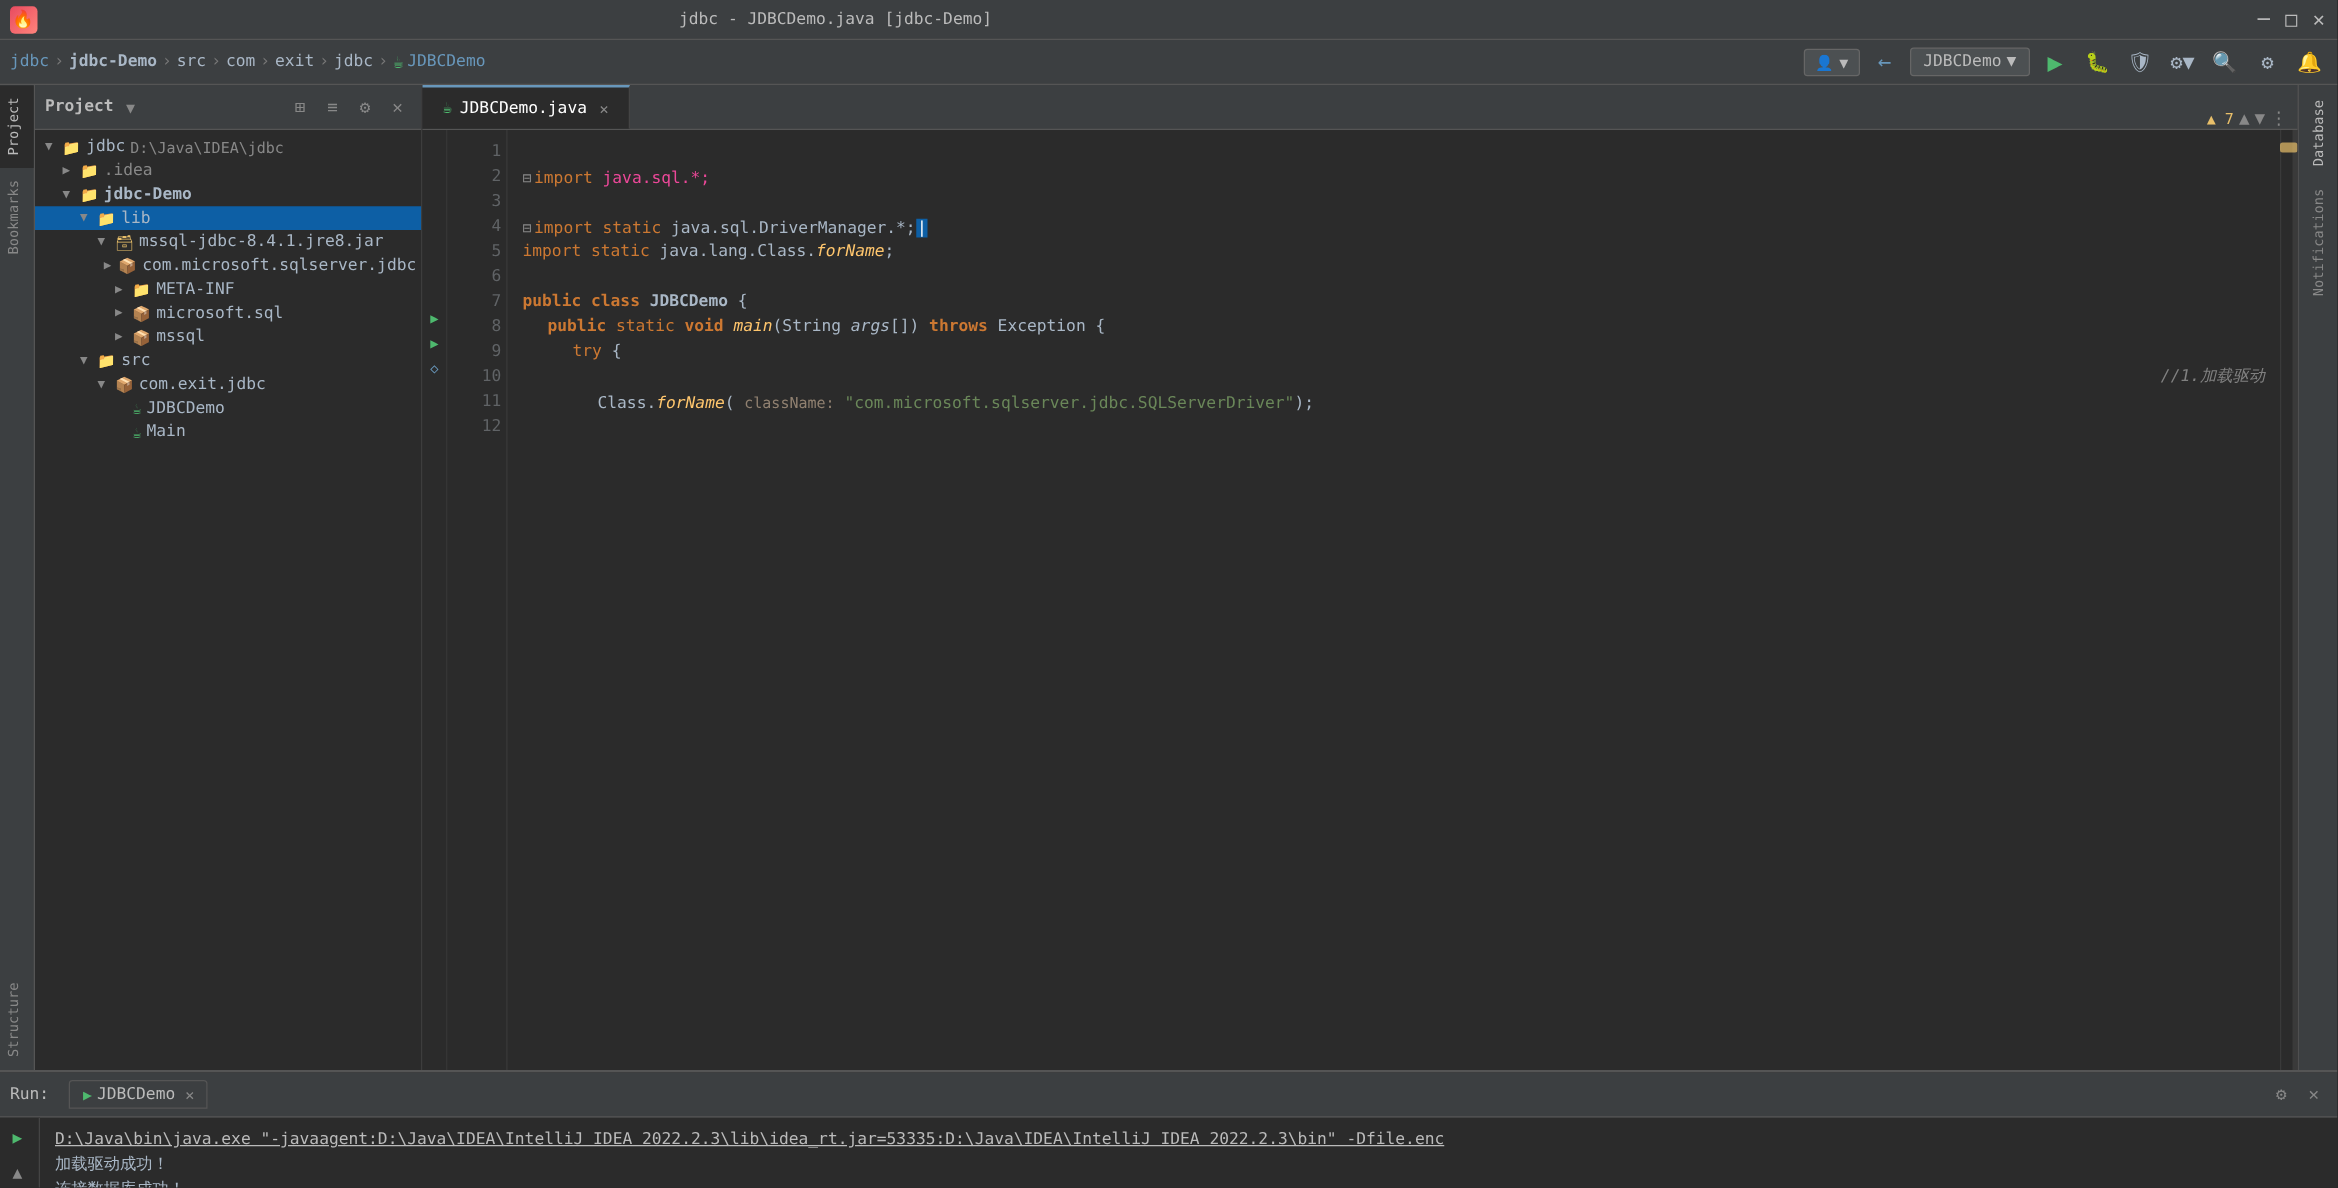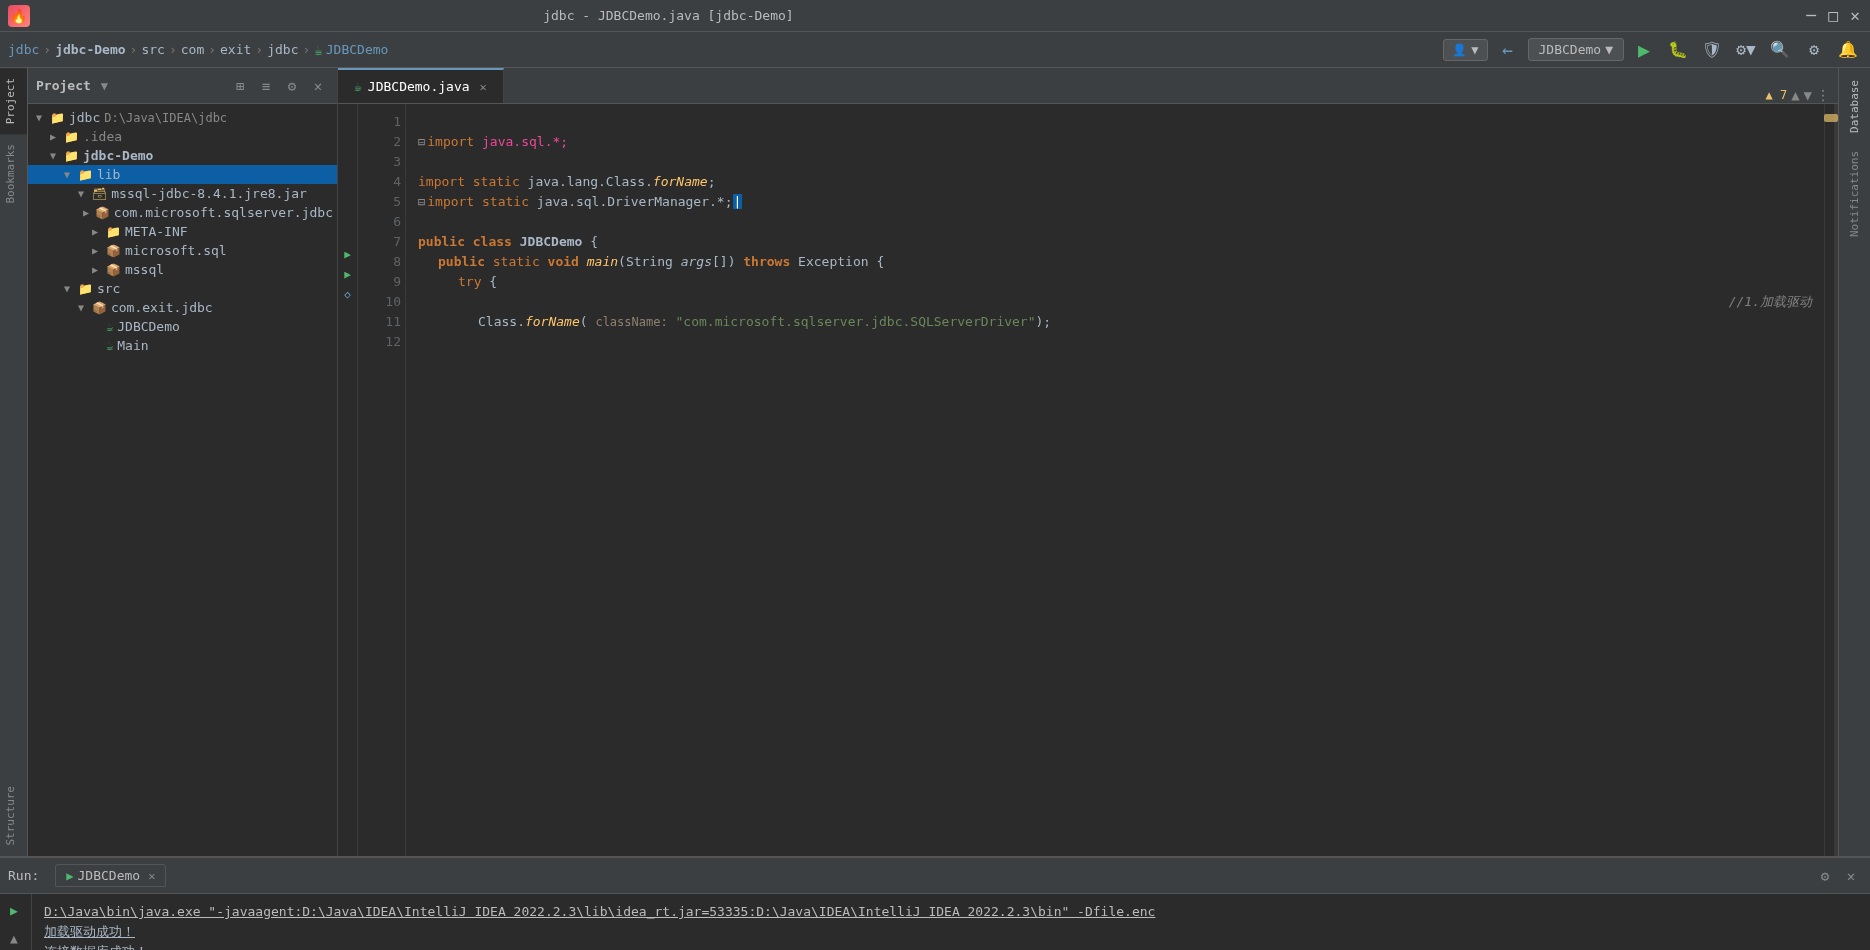--- a/index.html
+++ b/index.html
@@ -48,21 +48,21 @@
 
     
     #bottom-panel { height: 280px; background: #2b2b2b; border-top: 2px solid #555; display: flex; flex-direction: column; }
 
     #run-toolbar { background: #2b2b2b; display: flex; flex-direction: column; width: 32px; border-right: 1px solid #444; padding: 4px 2px; gap: 4px; }
     #run-toolbar .rt-icon { width: 24px; height: 24px; display: flex; align-items: center; justify-content: center; cursor: pointer; color: #888; border-radius: 3px; }
     #run-toolbar .green { color: #4EB96E; }
 
     #console-output { flex: 1; padding: 8px 12px; font-size: 13px; line-height: 20px; overflow-y: auto; font-family: 'Consolas', monospace; }
     #console-output .cmd-line { color: #bbb; word-break: break-all; text-decoration: underline; }
-    #console-output .output-line { color: #a9b7c6; text-decoration: underline; }
+    #console-output .output-line { color: #a9b7c6; }
 
     #bottom-content { display: flex; flex: 1; overflow: hidden; }
 
     
     .kw { color: #CC7832; font-weight: bold; }
     .kw2 { color: #CC7832; }
     .cls { color: #A9B7C6; font-weight: bold; }
     .str { color: #6A8759; }
     .com { color: #808080; font-style: italic; }
     .fn { color: #FFC66D; font-style: italic; }
@@ -301,25 +301,25 @@
 
         <div style="height:20px;"></div>
 
         <div style="height:20px;">
           <span style="color:#888;font-size:12px;margin-right:2px;">⊟</span><span class="imp">import</span> <span style="color:#ec4899;">java.sql.*;</span>
         </div>
 
         <div style="height:20px;"></div>
 
         <div style="height:20px;">
+          <span style="color:#888;font-size:12px;margin-right:2px;">⊟</span><span class="imp">import</span> <span class="static-kw">static</span> <span style="color:#a9b7c6;">java.sql.DriverManager.*;</span><span style="background:#0d5fa5;color:#fff;padding:0 1px;">|</span>
+        </div>
+
+        <div style="height:20px;">
           <span class="imp">import</span> <span class="static-kw">static</span> <span style="color:#a9b7c6;">java.lang.Class.</span><span class="fn">forName</span><span style="color:#a9b7c6;">;</span>
-        </div>
-
-        <div style="height:20px;">
-          <span style="color:#888;font-size:12px;margin-right:2px;">⊟</span><span class="imp">import</span> <span class="static-kw">static</span> <span style="color:#a9b7c6;">java.sql.DriverManager.*;</span><span style="background:#0d5fa5;color:#fff;padding:0 1px;">|</span>
         </div>
 
         <div style="height:20px;"></div>
 
         <div style="height:20px;">
           <span class="kw">public</span> <span class="kw">class</span> <span class="cls">JDBCDemo</span> <span style="color:#a9b7c6;">{</span>
         </div>
 
         <div style="height:20px;">
           <span style="display:inline-block;width:20px;"></span><span class="kw">public</span> <span class="static-kw">static</span> <span class="kw">void</span> <span class="fn">main</span><span style="color:#a9b7c6;">(</span><span class="type">String</span> <span style="color:#a9b7c6;font-style:italic;">args</span><span style="color:#a9b7c6;">[])</span> <span class="kw">throws</span> <span class="type">Exception</span> <span style="color:#a9b7c6;">{</span>

